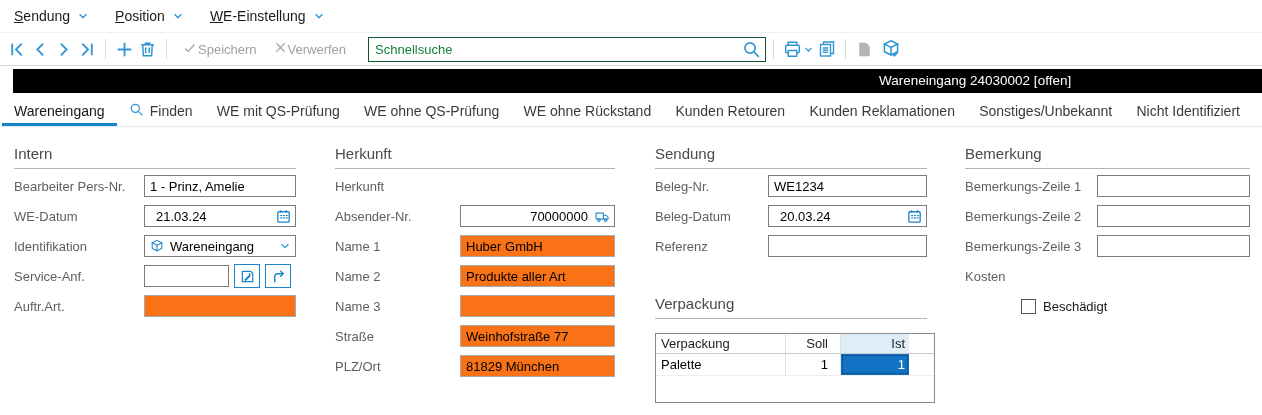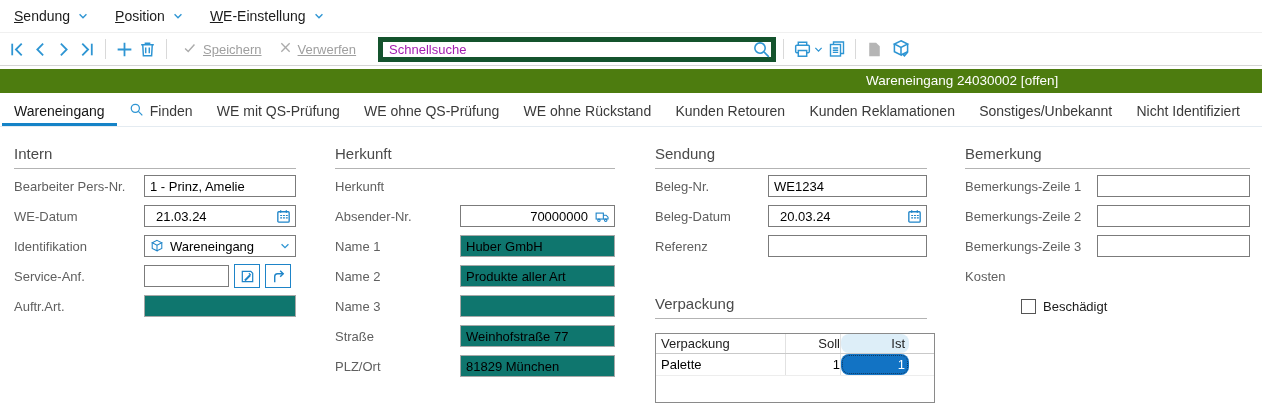--- a/index.html
+++ b/index.html
@@ -16,31 +16,31 @@
   .menu-item svg { display:block; }
 
   
   .toolbar { position:absolute; top:33px; left:0; right:0; height:33px;
              display:flex; align-items:center; padding:0 6px;
              border-bottom:1px solid #d6d6d6; }
   .tbtn { display:flex; align-items:center; justify-content:center;
           width:23px; height:26px; }
   .tbtn svg, .ticon svg { display:block; }
   .tsep { width:1px; height:20px; background:#d9d9d9; margin:0 7px; }
-  .tbtn-text { display:flex; align-items:center; gap:5px; font-size:13px;
-               color:#9f9f9f; padding:0 8px; height:26px;text-decoration:underline; }
+  .tbtn-text { display:flex; align-items:center; font-size:13px;
+               color:#9f9f9f; padding:0 8px; height:26px; }
   .searchbox { position:relative; width:398px; height:25px; margin-left:14px; }
-  .searchbox input { width:100%; height:100%; border:5px solid #14532d;
-                     font:13px "Liberation Sans",sans-serif; color:#a21caf;
+  .searchbox input { width:100%; height:100%; border:1px solid #14532d;
+                     font:13px "Liberation Sans",sans-serif; color:#15803d;
                      padding:0 28px 0 6px; outline:none; }
   .searchbox .mag { position:absolute; right:5px; top:3px; }
 
   
-  .titlebar { position:absolute; top:69px; left:0; right:0; height:24px;
-              background:#4d7c0f; }
+  .titlebar { position:absolute; top:69px; left:13px; right:0; height:24px;
+              background:#000000; }
   .titlebar span { position:absolute; left:866px; top:0; line-height:24px;
                    color:#fff; font-size:13.5px; }
 
   
   .tabs { position:absolute; top:96px; left:0; right:0; height:31px;
           display:flex; align-items:stretch; justify-content:space-between;
           padding:0 10px 0 2px; border-bottom:1px solid #e4ebf1; }
   .tab { display:flex; align-items:center; gap:6px; font-size:14px;
          color:#3a3a3a; padding:0 12px; position:relative; cursor:default;
          white-space:nowrap; }
@@ -59,21 +59,21 @@
                color:#4a4a4a; border-bottom:1px solid #b3b3b3; }
   .rows { margin-top:6px; }
   .row { display:flex; align-items:center; height:22px; margin-bottom:8px; }
   .row > label { flex:1; font-size:13px; color:#5f5f5f; }
   .ctrl { position:relative; flex:0 0 auto; }
   .col1 .ctrl { width:152px; } .col2 .ctrl { width:155px; }
   .col3 .ctrl { width:159px; } .col4 .ctrl { width:153px; }
   .input { width:100%; height:22px; border:1px solid #7b7b7b; background:#fff;
            font:13px "Liberation Sans",sans-serif; color:#000; padding:0 5px;
            outline:none; }
-  .input.ro { background:#0f766e; border-color:#a8a8a8; }
+  .input.ro { background:#f97316; border-color:#a8a8a8; }
   .input.right { text-align:right; }
   .ctrl.icon-r .input { padding-right:26px;padding-left:11px; }
   .ctrl .r-icon { position:absolute; right:4px; top:3px; pointer-events:none; }
   .ctrl .r-icon.clickable { pointer-events:auto; }
 
   .combo { display:flex; align-items:center; height:22px;
            border:1px solid #7b7b7b; background:#fff; padding:0 4px; gap:5px; }
   .combo .ctext { flex:1; font-size:13px; color:#000; white-space:nowrap;
                   overflow:hidden; }
   .combo svg { flex:0 0 auto; display:block; }
@@ -87,25 +87,25 @@
   .sub-title { margin-top:38px; padding-bottom:6px; font-size:15px;
                color:#4a4a4a; border-bottom:1px solid #b3b3b3; }
   .vtable { margin-top:14px; width:280px; border:1px solid #8a8a8a;
             font-size:13px; }
   .vt-head { display:flex; height:20px; align-items:center;
              border-bottom:1px solid #c9c9c9; color:#222; }
   .vt-row  { display:flex; height:22px; align-items:center;
              border-bottom:1px solid #ededed; color:#000; }
   .c-name { width:130px; padding-left:5px; border-right:1px solid #e2e2e2;
             height:100%; display:flex; align-items:center; }
-  .c-soll { width:55px; padding-right:0; text-align:right;
+  .c-soll { width:55px; padding-right:12px; text-align:right;
             border-right:1px solid #e2e2e2; height:100%; display:flex;
             align-items:center; justify-content:flex-end; }
   .c-ist  { width:68px; padding-right:4px; text-align:right; height:100%;
-            display:flex; align-items:center; justify-content:flex-end;border-radius:8px; }
+            display:flex; align-items:center; justify-content:flex-end; }
   .vt-head .c-ist { background:#ddeef8; }
   .vt-row .c-ist.sel { background:#1273c4; color:#fff;
                        outline:1px dotted #10395f; outline-offset:-2px; }
   .vt-fill { height:26px; }
 
   
   .chk-row { display:flex; align-items:center; gap:7px; margin-top:10px;
              margin-left:56px; height:18px; }
   .checkbox { width:15px; height:15px; border:1px solid #555; background:#fff; }
   .chk-row span.lbl { font-size:13px; color:#1a1a1a; }

